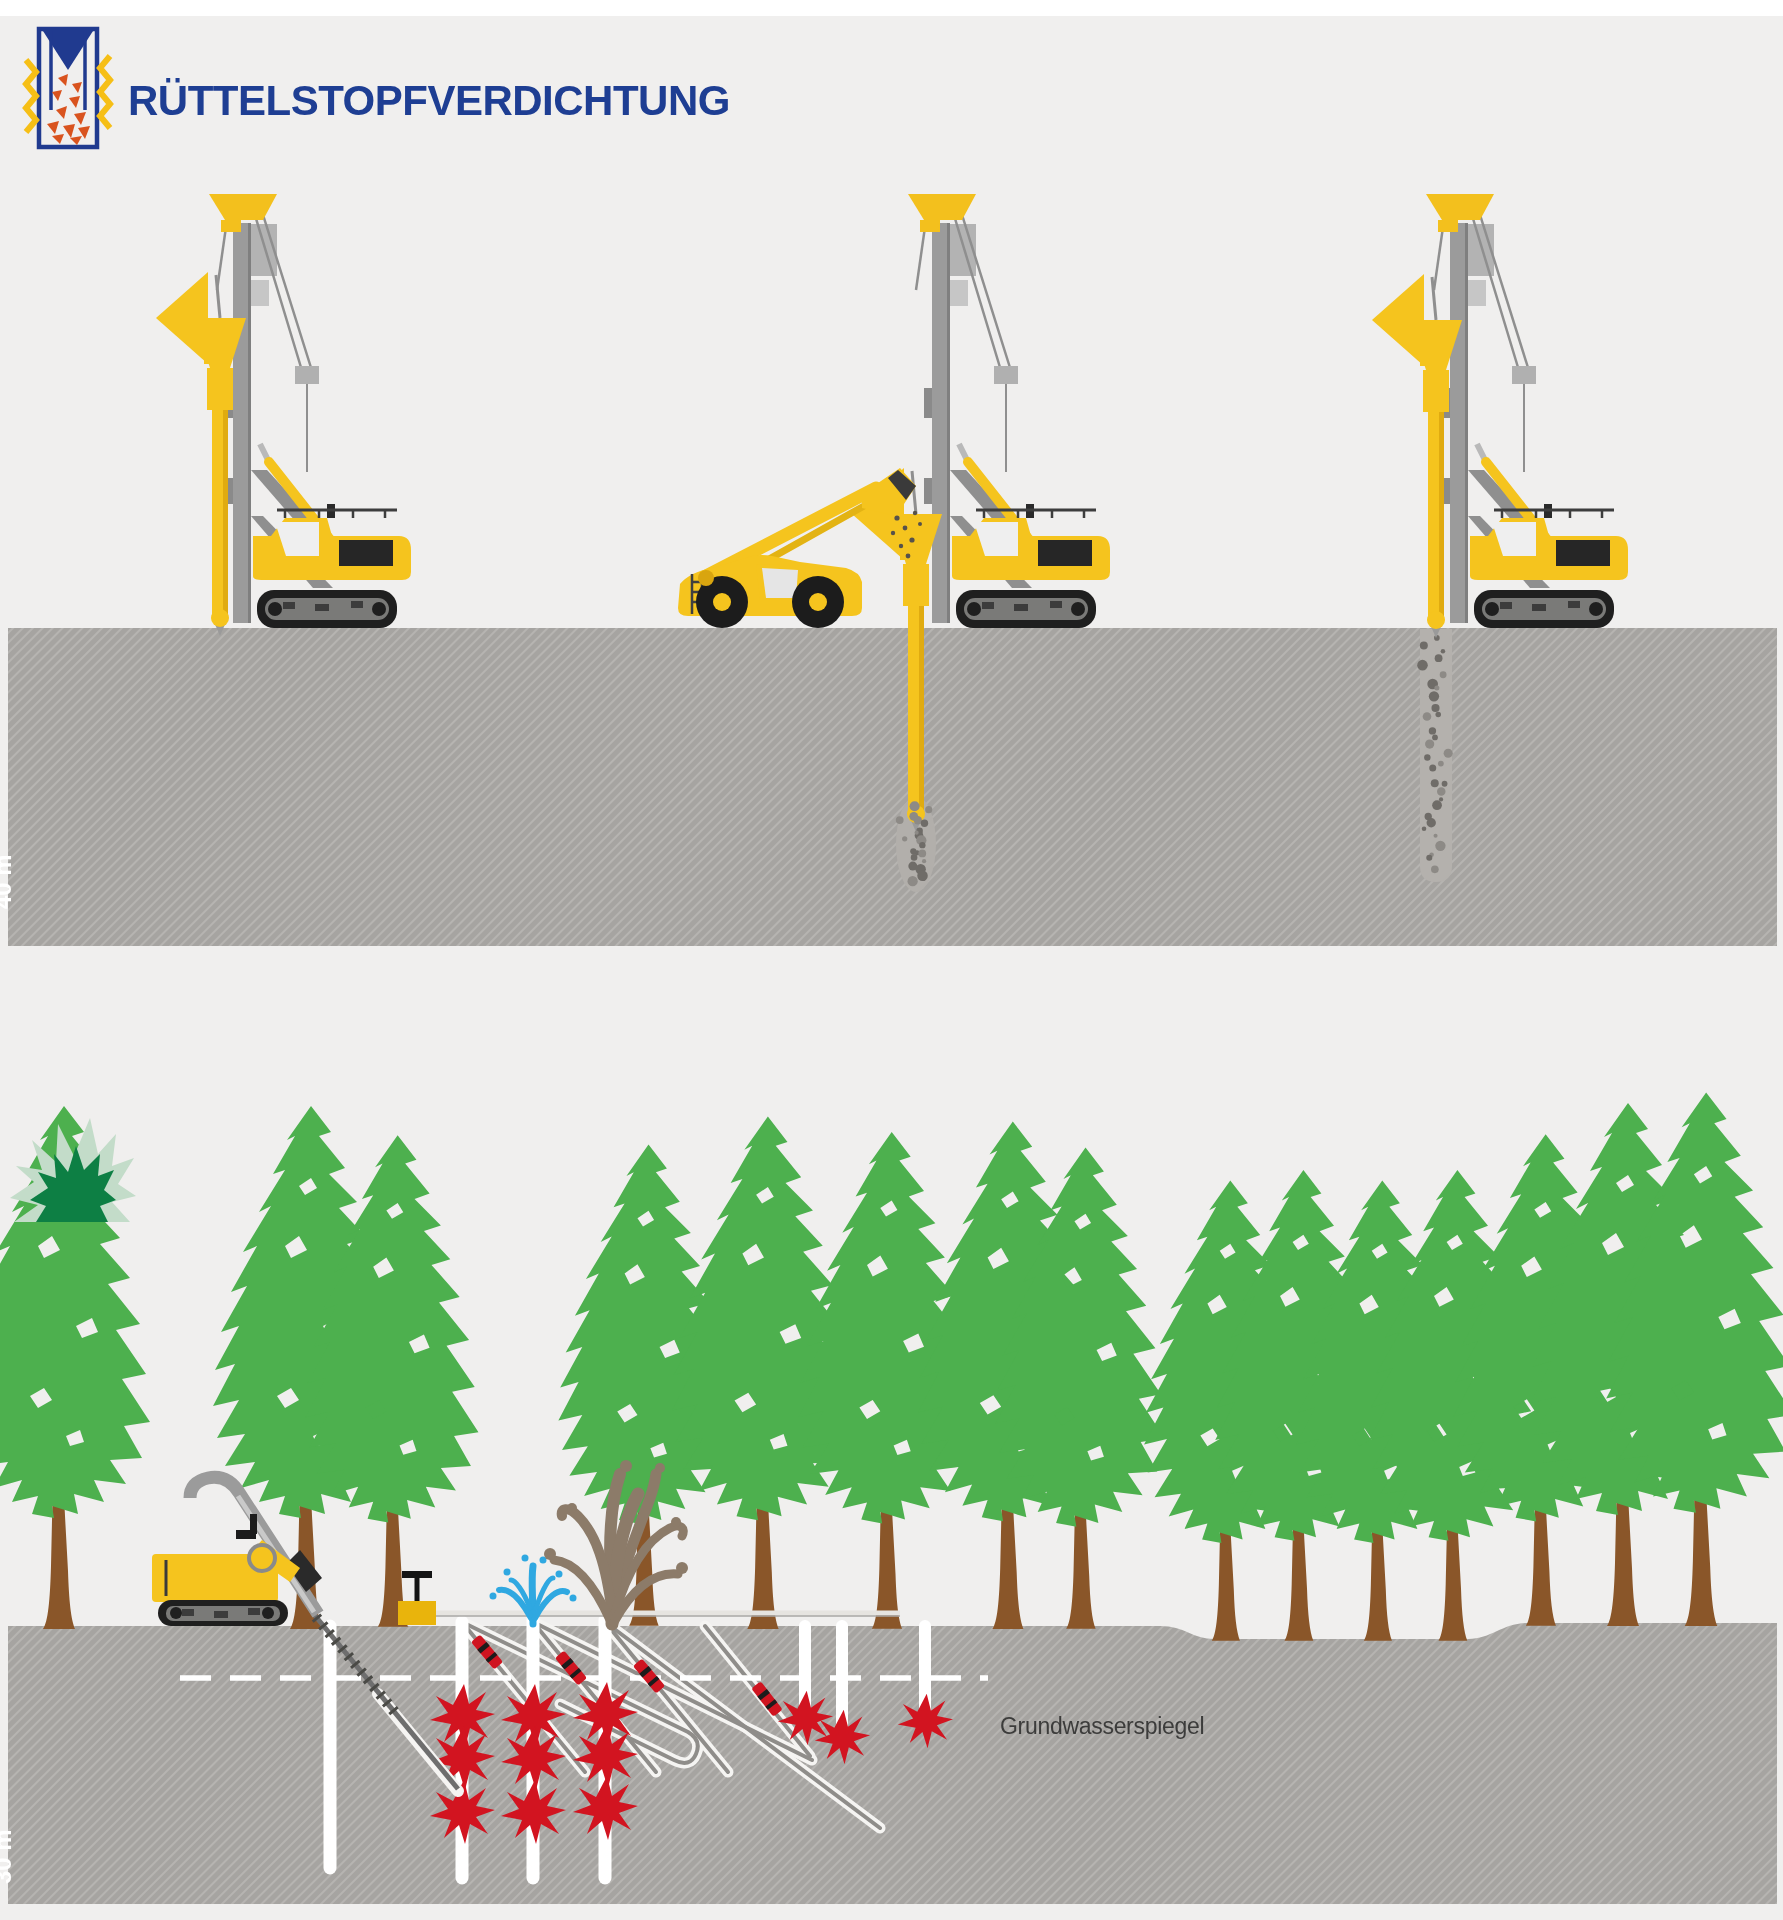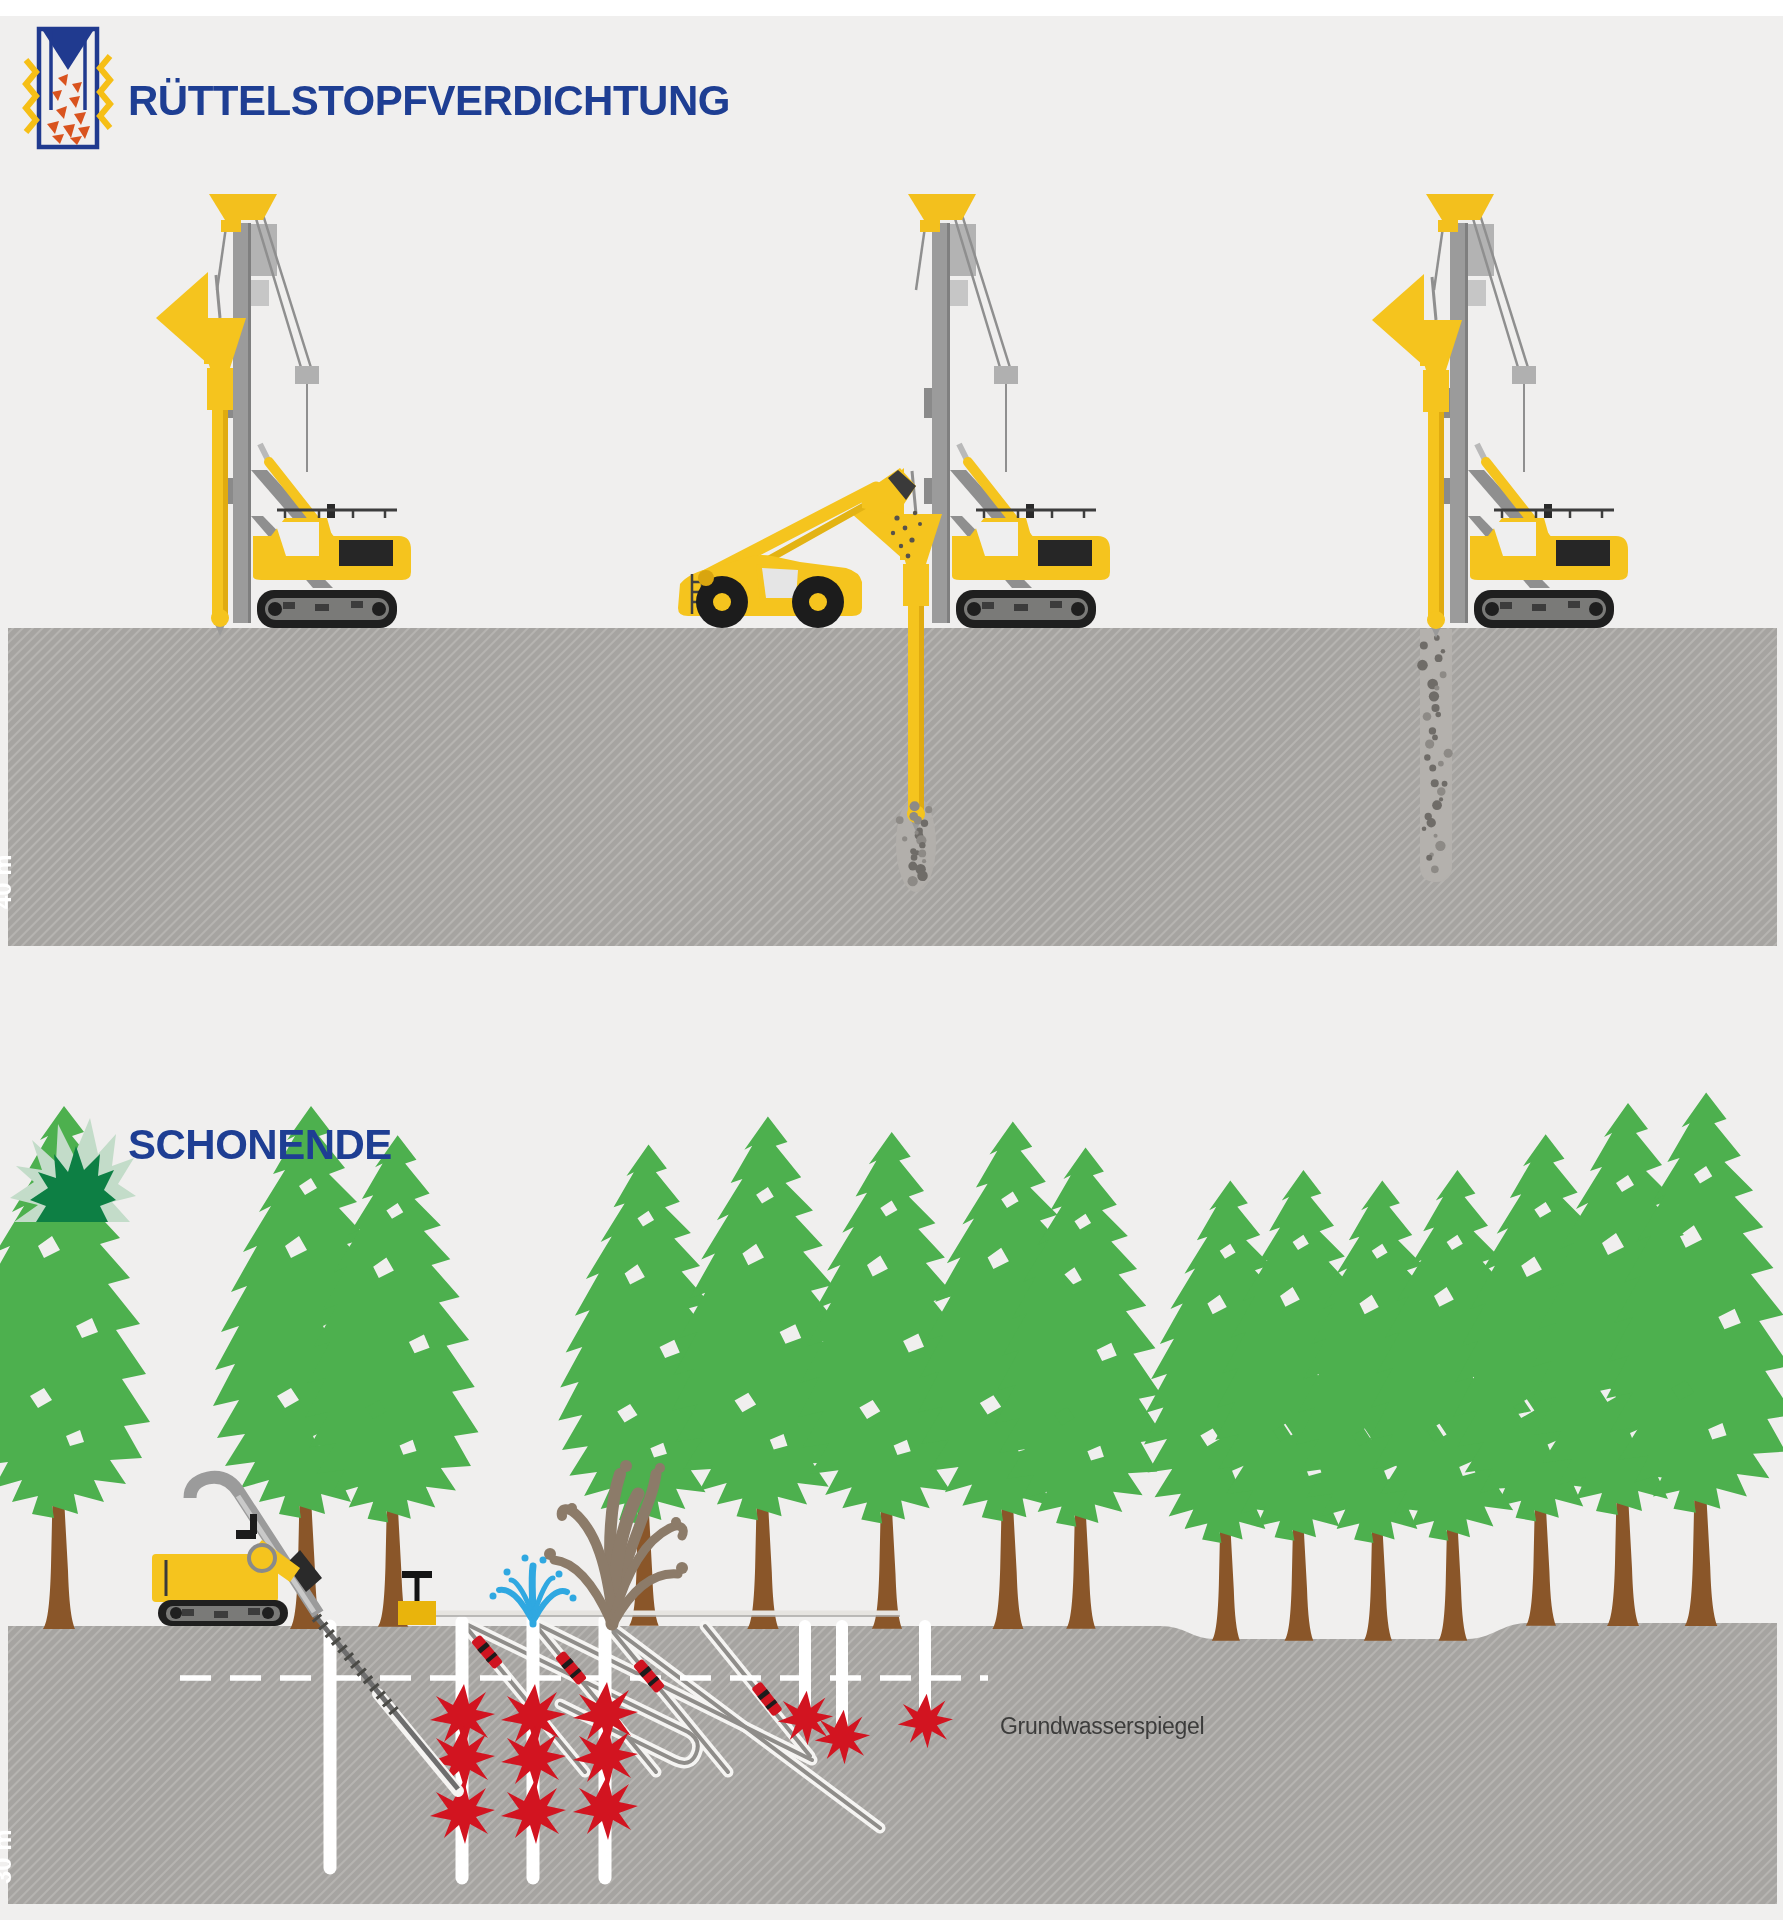--- a/index.html
+++ b/index.html
@@ -364,21 +364,20 @@
     <polyline points="12,34 22,46 12,58 22,70 12,82 22,94 12,106" fill="none" stroke="#f6bf16" stroke-width="6"></polyline>
     <polyline points="96,30 86,42 96,54 86,66 96,78 86,90 96,102" fill="none" stroke="#f6bf16" stroke-width="6"></polyline>
   </svg>
   <div id="title1" class="title">RÜTTELSTOPFVERDICHTUNG</div>
 
   <svg id="icon2" class="hicon" width="134" height="120" viewBox="0 0 134 120">
     <path fill="#c3dcc9" d="M8,114 L32,97 L4,90 L28,74 L10,58 L36,62 L26,32 L50,54 L52,16 L68,48 L84,10 L92,46 L110,26 L106,58 L128,50 L112,76 L130,88 L106,94 L124,114 Z"></path>
     <path fill="#0d7f44" d="M30,114 L40,98 L24,92 L42,80 L32,64 L50,70 L48,46 L62,64 L70,38 L78,62 L94,46 L92,68 L108,62 L98,82 L110,92 L94,98 L102,114 Z"></path>
   </svg>
   <div id="title2" class="title">
-    <div>SCHONENDE</div>
   </div>
 
   <div id="vlabel1" class="vlabel">
 
     <span class="vl-value">40 m</span>
   </div>
   <div id="vlabel2" class="vlabel">
 
     <span class="vl-value">30 m</span>
   </div>

